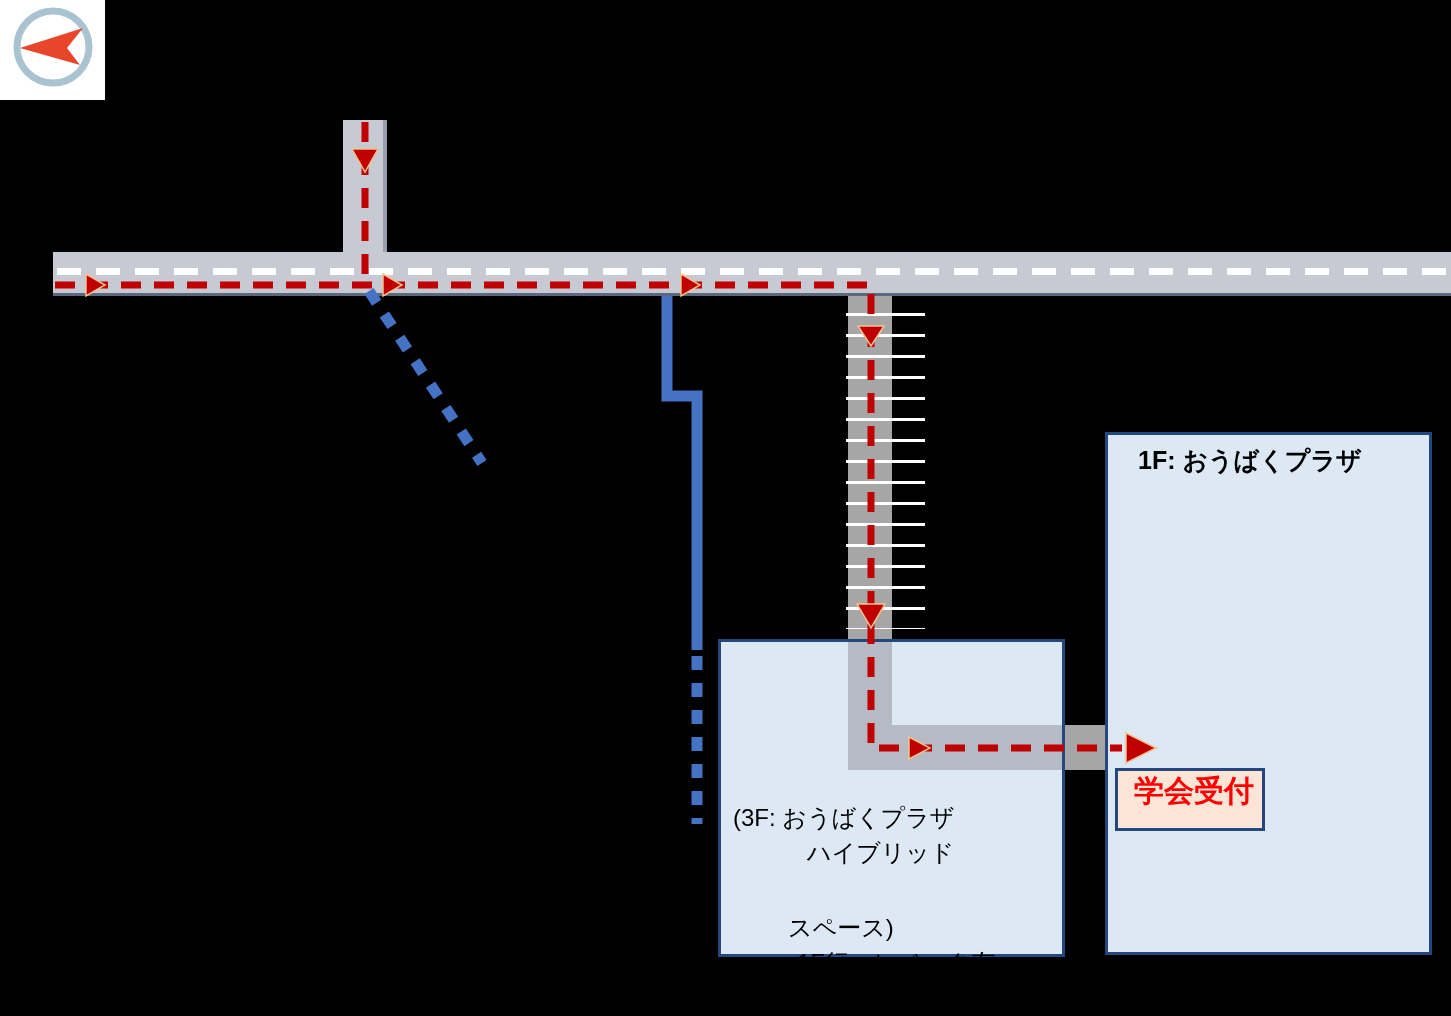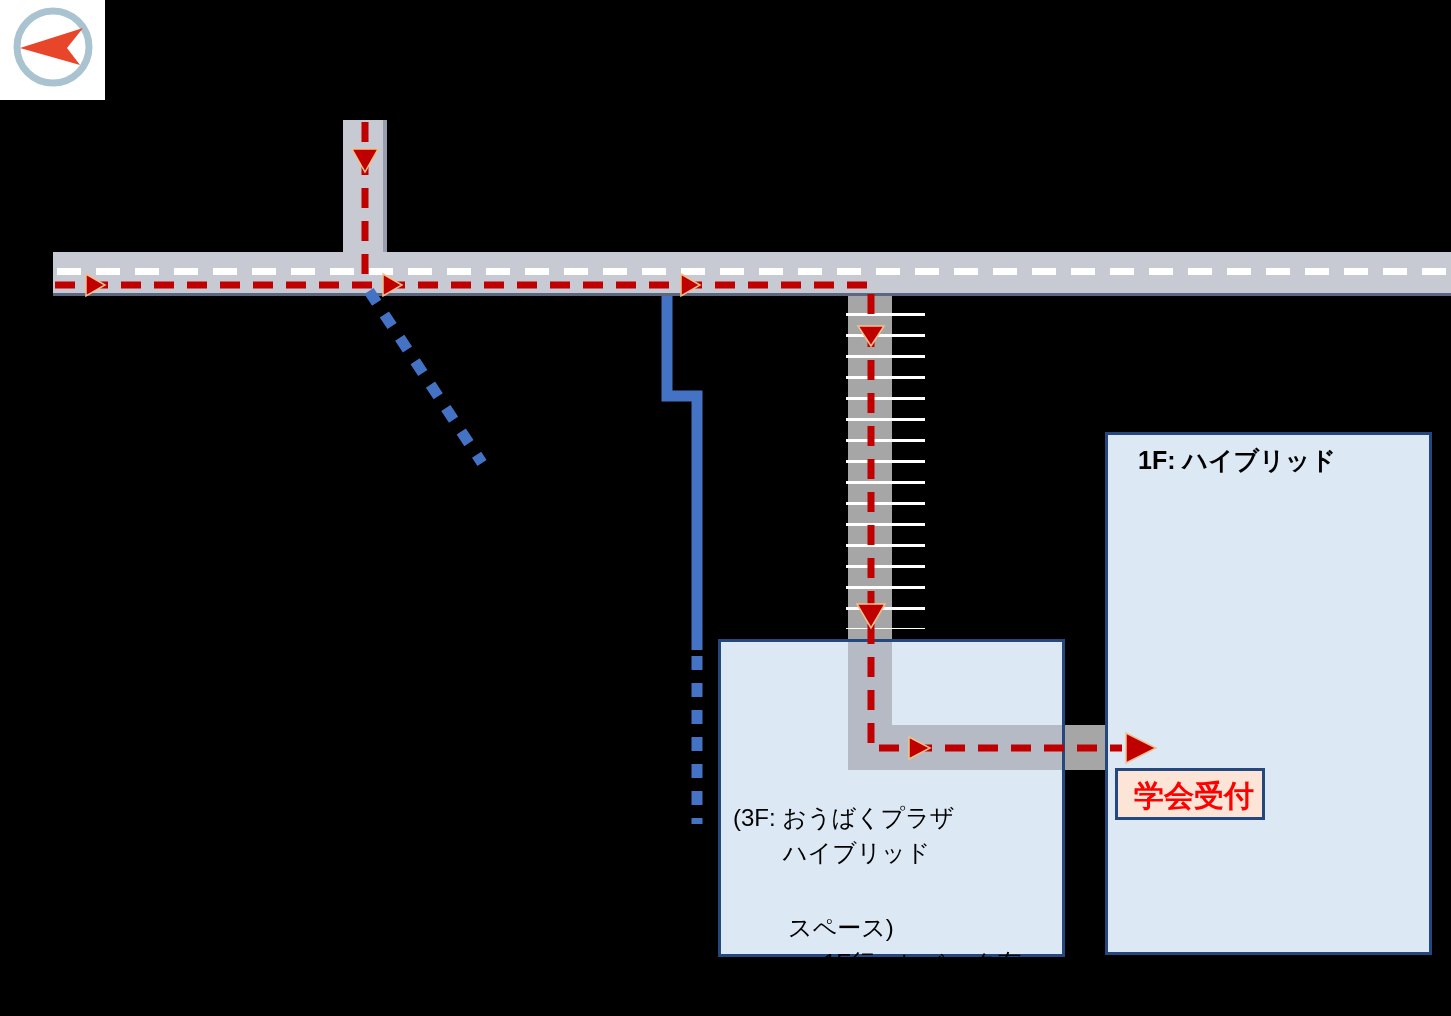--- a/index.html
+++ b/index.html
@@ -28,28 +28,28 @@
   
   .building-fill{background:#DCE9F5;}
   #kihada-fill{left:1105px;top:432px;width:327px;height:523px;}
   #plaza-fill{left:718px;top:639px;width:347px;height:318px;}
   .building-border{border:3px solid #24477E;box-sizing:border-box;background:transparent;}
   #kihada-border{left:1105px;top:432px;width:327px;height:523px;}
   #plaza-border{left:718px;top:639px;width:347px;height:318px;}
   
   #kihada-label{left:1138px;top:444px;font-size:25px;font-weight:bold;color:#000;}
   #plaza-label{left:733px;top:800px;font-size:24px;color:#000;line-height:35px;}
-  #plaza-label .plaza-line:nth-child(2){margin-left:50px;}
+  #plaza-label .plaza-line:nth-child(2){margin-left:74px;}
   #plaza-label .plaza-line:nth-child(3){margin-left:55px;margin-top:40px;}
-  #plaza-label .plaza-line:nth-child(4){margin-left:90px;text-decoration:underline;}
+  #plaza-label .plaza-line:nth-child(4){margin-left:64px;text-decoration:underline;}
   
   #reception-box{
-    left:1115px;top:768px;width:150px;height:52px;
+    left:1115px;top:768px;width:150px;height:63px;
     background:#FCE4D6;border:3px solid #24477E;box-sizing:border-box;
-    display:flex;align-items:flex-end;justify-content:center;padding-left:8px;
+    display:flex;align-items:flex-start;justify-content:center;padding-left:8px;
   }
   #reception-label{font-size:30px;font-weight:bold;color:#FF0000;white-space:nowrap;}
   
   #route-overlay{left:0;top:0;width:1451px;height:1016px;pointer-events:none;}
 </style>
 </head>
 <body>
 
 <div id="canvas">
 
@@ -70,21 +70,21 @@
 
   <div id="corridor-vertical" class="abs" style="background-color: rgb(181, 186, 196);"></div>
   <div id="corridor-horizontal" class="abs" style="background-color: rgb(181, 186, 196);"></div>
   <div id="building-connector" class="abs" style="background-color: rgb(166, 166, 166);"></div>
 
   <div id="staircase-steps" class="abs" style="--step-color: #FFFFFF;"></div>
 
   <div id="kihada-border" class="abs building-border" style="border-color: rgb(36, 71, 126);"></div>
   <div id="plaza-border" class="abs building-border" style="border-color: rgb(36, 71, 126);"></div>
 
-  <div id="kihada-label" class="abs" style="color: rgb(0, 0, 0);">1F: ハイブリッド</div>
+  <div id="kihada-label" class="abs" style="color: rgb(0, 0, 0);">1F: おうばくプラザ</div>
 
   <div id="plaza-label" class="abs" style="color: rgb(0, 0, 0);">
     <div class="plaza-line">(3F: おうばくプラザ</div>
     <div class="plaza-line">ハイブリッド</div>
     <div class="plaza-line">スペース)</div>
     <div class="plaza-line">1F行エレベータ有</div>
   </div>
 
   <div id="reception-box" class="abs" style="background-color: rgb(252, 228, 214); border-color: rgb(36, 71, 126);">
     <span id="reception-label" style="color: rgb(255, 0, 0);">学会受付</span>

